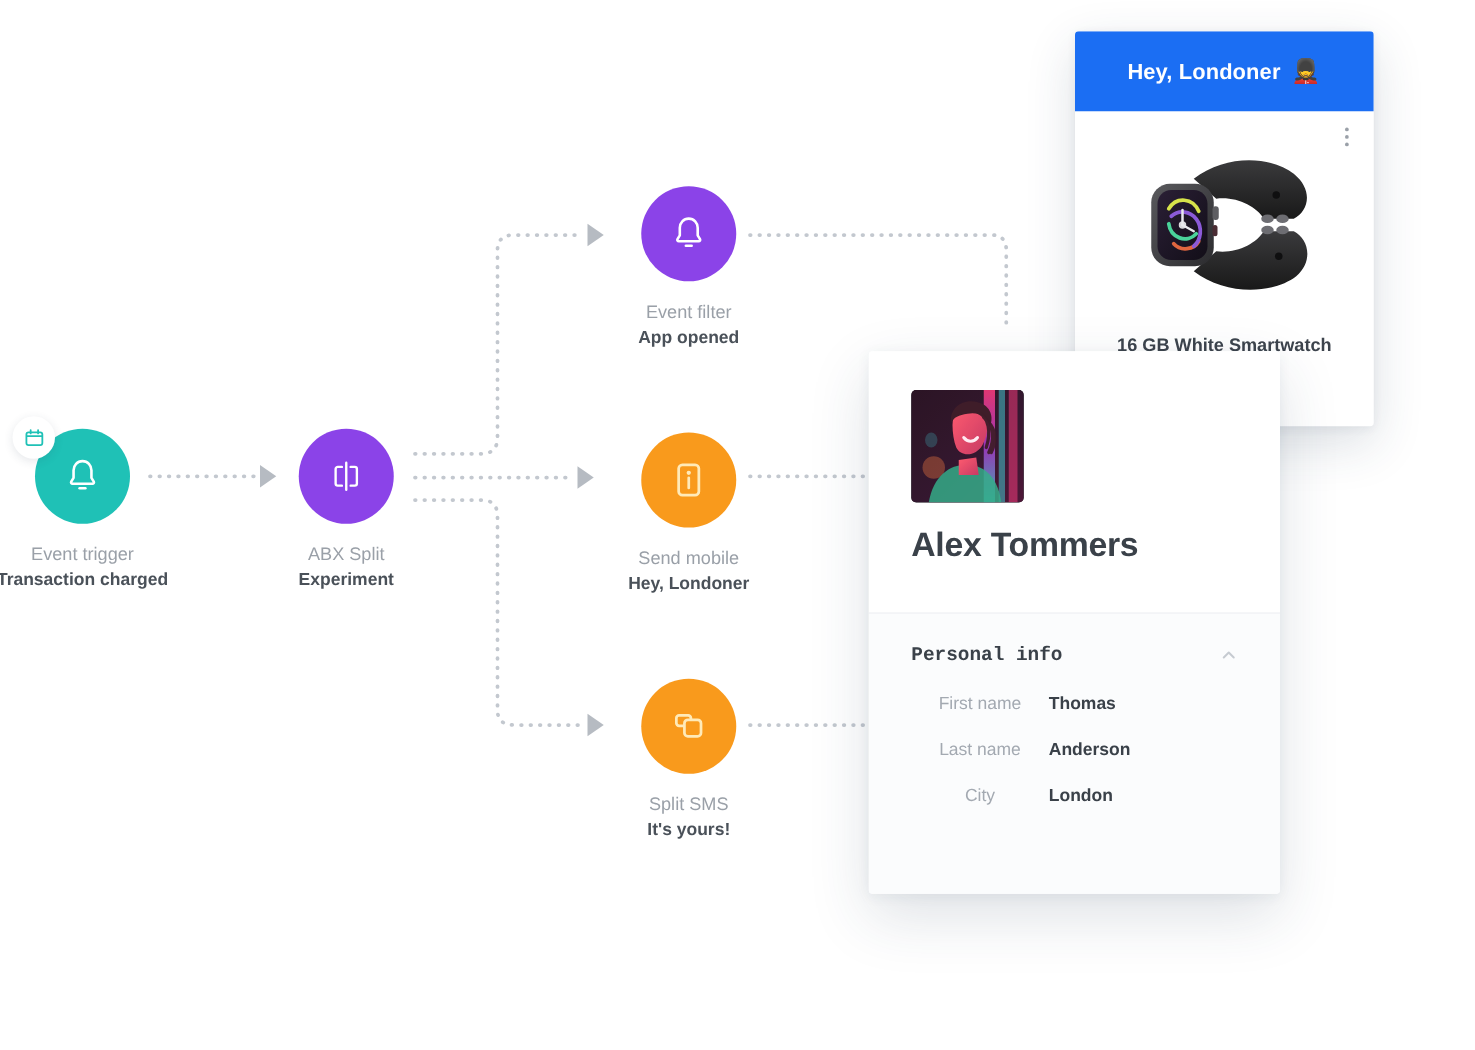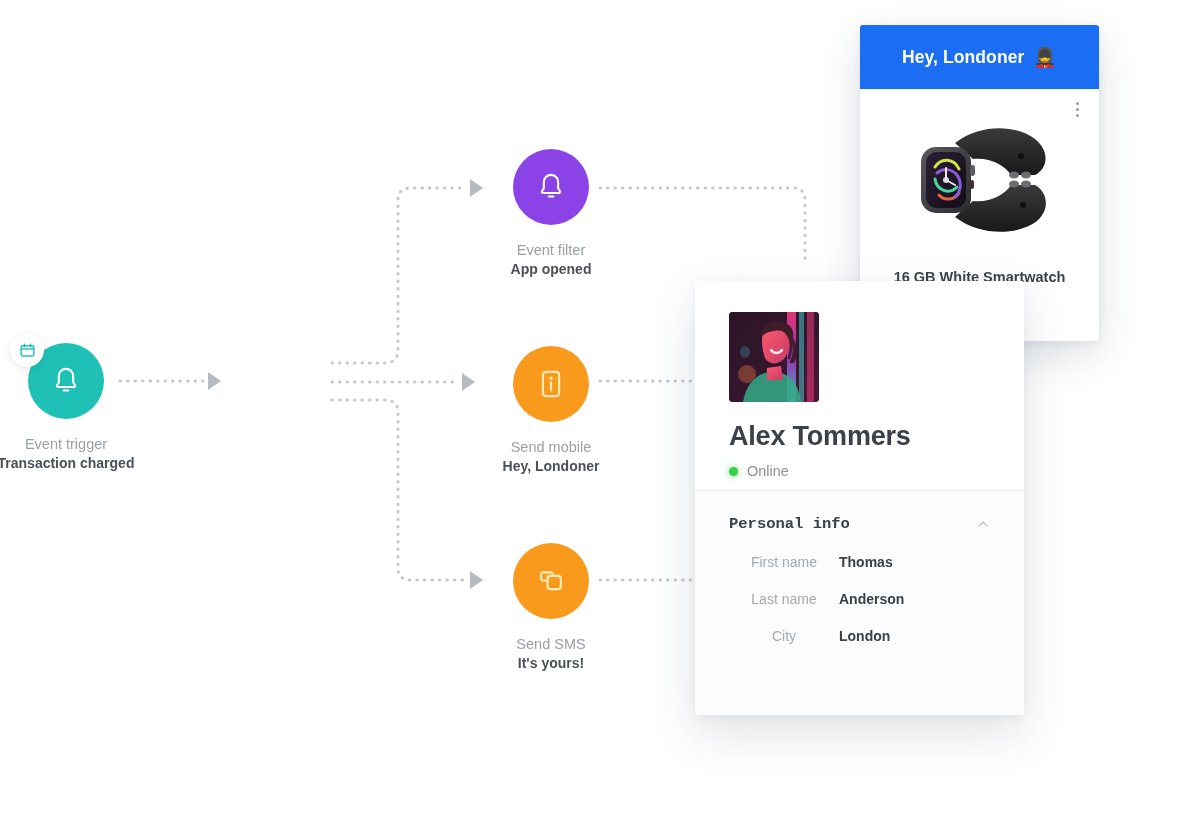--- a/index.html
+++ b/index.html
@@ -134,20 +134,33 @@
           <path d="M6.5 2.6v3M13.5 2.6v3" stroke="#1fc1b6" stroke-width="1.7" stroke-linecap="round"></path>
         </svg>
       </div>
     </div>
     <div class="labels">
       <div class="lab-top">Event trigger</div>
       <div class="lab-bot">Transaction charged</div>
     </div>
   </div>
 
+  <div class="node" style="left:239px;top:343px;">
+    <div class="circle" style="background:#8b43e8">
+      <svg width="26" height="28" viewBox="0 0 26 28">
+        <path d="M9.5 6.5H6.2c-.9 0-1.7.8-1.7 1.7v11.6c0 .9.8 1.7 1.7 1.7h3.3" fill="none" stroke="#ffffff" stroke-width="1.9" stroke-linecap="round" stroke-linejoin="round"></path>
+        <path d="M16.5 6.5h3.3c.9 0 1.7.8 1.7 1.7v11.6c0 .9-.8 1.7-1.7 1.7h-3.3" fill="none" stroke="#ffffff" stroke-width="1.9" stroke-linecap="round" stroke-linejoin="round"></path>
+        <path d="M13 3.2v21.6" stroke="#ffffff" stroke-width="1.9" stroke-linecap="round"></path>
+      </svg>
+    </div>
+    <div class="labels">
+      <div class="lab-top">ABX Split</div>
+      <div class="lab-bot">Experiment</div>
+    </div>
+  </div>
 
   <div class="node" style="left:513px;top:149px;">
     <div class="circle" style="background:#8b43e8">
       <svg width="28" height="30" viewBox="0 0 24 26">
         <path d="M12 2.5c-3.6 0-6.2 2.8-6.2 6.4v5.2l-1.6 2.6c-.4.7.1 1.5.9 1.5h13.8c.8 0 1.3-.8.9-1.5l-1.6-2.6V8.9c0-3.6-2.6-6.4-6.2-6.4z" fill="none" stroke="#ffffff" stroke-width="1.8" stroke-linejoin="round"></path>
         <path d="M10 21.3h4" fill="none" stroke="#ffffff" stroke-width="1.8" stroke-linecap="round"></path>
       </svg>
     </div>
     <div class="labels">
       <div class="lab-top">Event filter</div>
@@ -170,21 +183,21 @@
   </div>
 
   <div class="node" style="left:513px;top:543px;">
     <div class="circle" style="background:#f99a1c">
       <svg width="30" height="30" viewBox="0 0 26 26">
         <rect x="10" y="8.5" width="11.5" height="11.5" rx="2.4" fill="none" stroke="#ffeab8" stroke-width="1.9"></rect>
         <path d="M14.5 8.5V7.4c0-1-.8-1.9-1.9-1.9H6.3c-1 0-1.9.9-1.9 1.9v3.4c0 1 .9 1.9 1.9 1.9H10" fill="none" stroke="#ffeab8" stroke-width="1.9" stroke-linejoin="round"></path>
       </svg>
     </div>
     <div class="labels">
-      <div class="lab-top">Send SMS</div>
+      <div class="lab-top">Split SMS</div>
       <div class="lab-bot">It's yours!</div>
     </div>
   </div>
 
   <div id="notif">
     <div class="nhead">
       <span class="ntitle">Hey, Londoner</span>
       <span class="emoji">💂</span>
     </div>
     <div class="nbody">
@@ -282,24 +295,20 @@
             <path d="M58 22 C66 28 67 40 62 50"></path>
             <path d="M54 18 C62 22 64 34 60 46"></path>
           </g>
 
           <path d="M42 38 C45 42 50 42 53 38" stroke="#fff" stroke-width="2.4" fill="none" stroke-linecap="round"></path>
 
           <rect width="90" height="90" fill="#ff3d7f" opacity="0.10"></rect>
         </svg>
       </div>
       <div class="pn">Alex Tommers</div>
-      <div class="pstatus">
-        <span class="dot"></span>
-        <span>Online</span>
-      </div>
     </div>
     <div class="pdiv"></div>
     <div class="pbot">
       <div class="sechead">
         <h3>Personal info</h3>
         <svg class="chev" viewBox="0 0 14 14">
           <path d="M3 9 L7 5 L11 9" fill="none" stroke="#c6cbd1" stroke-width="1.6" stroke-linecap="round" stroke-linejoin="round"></path>
         </svg>
       </div>
 

